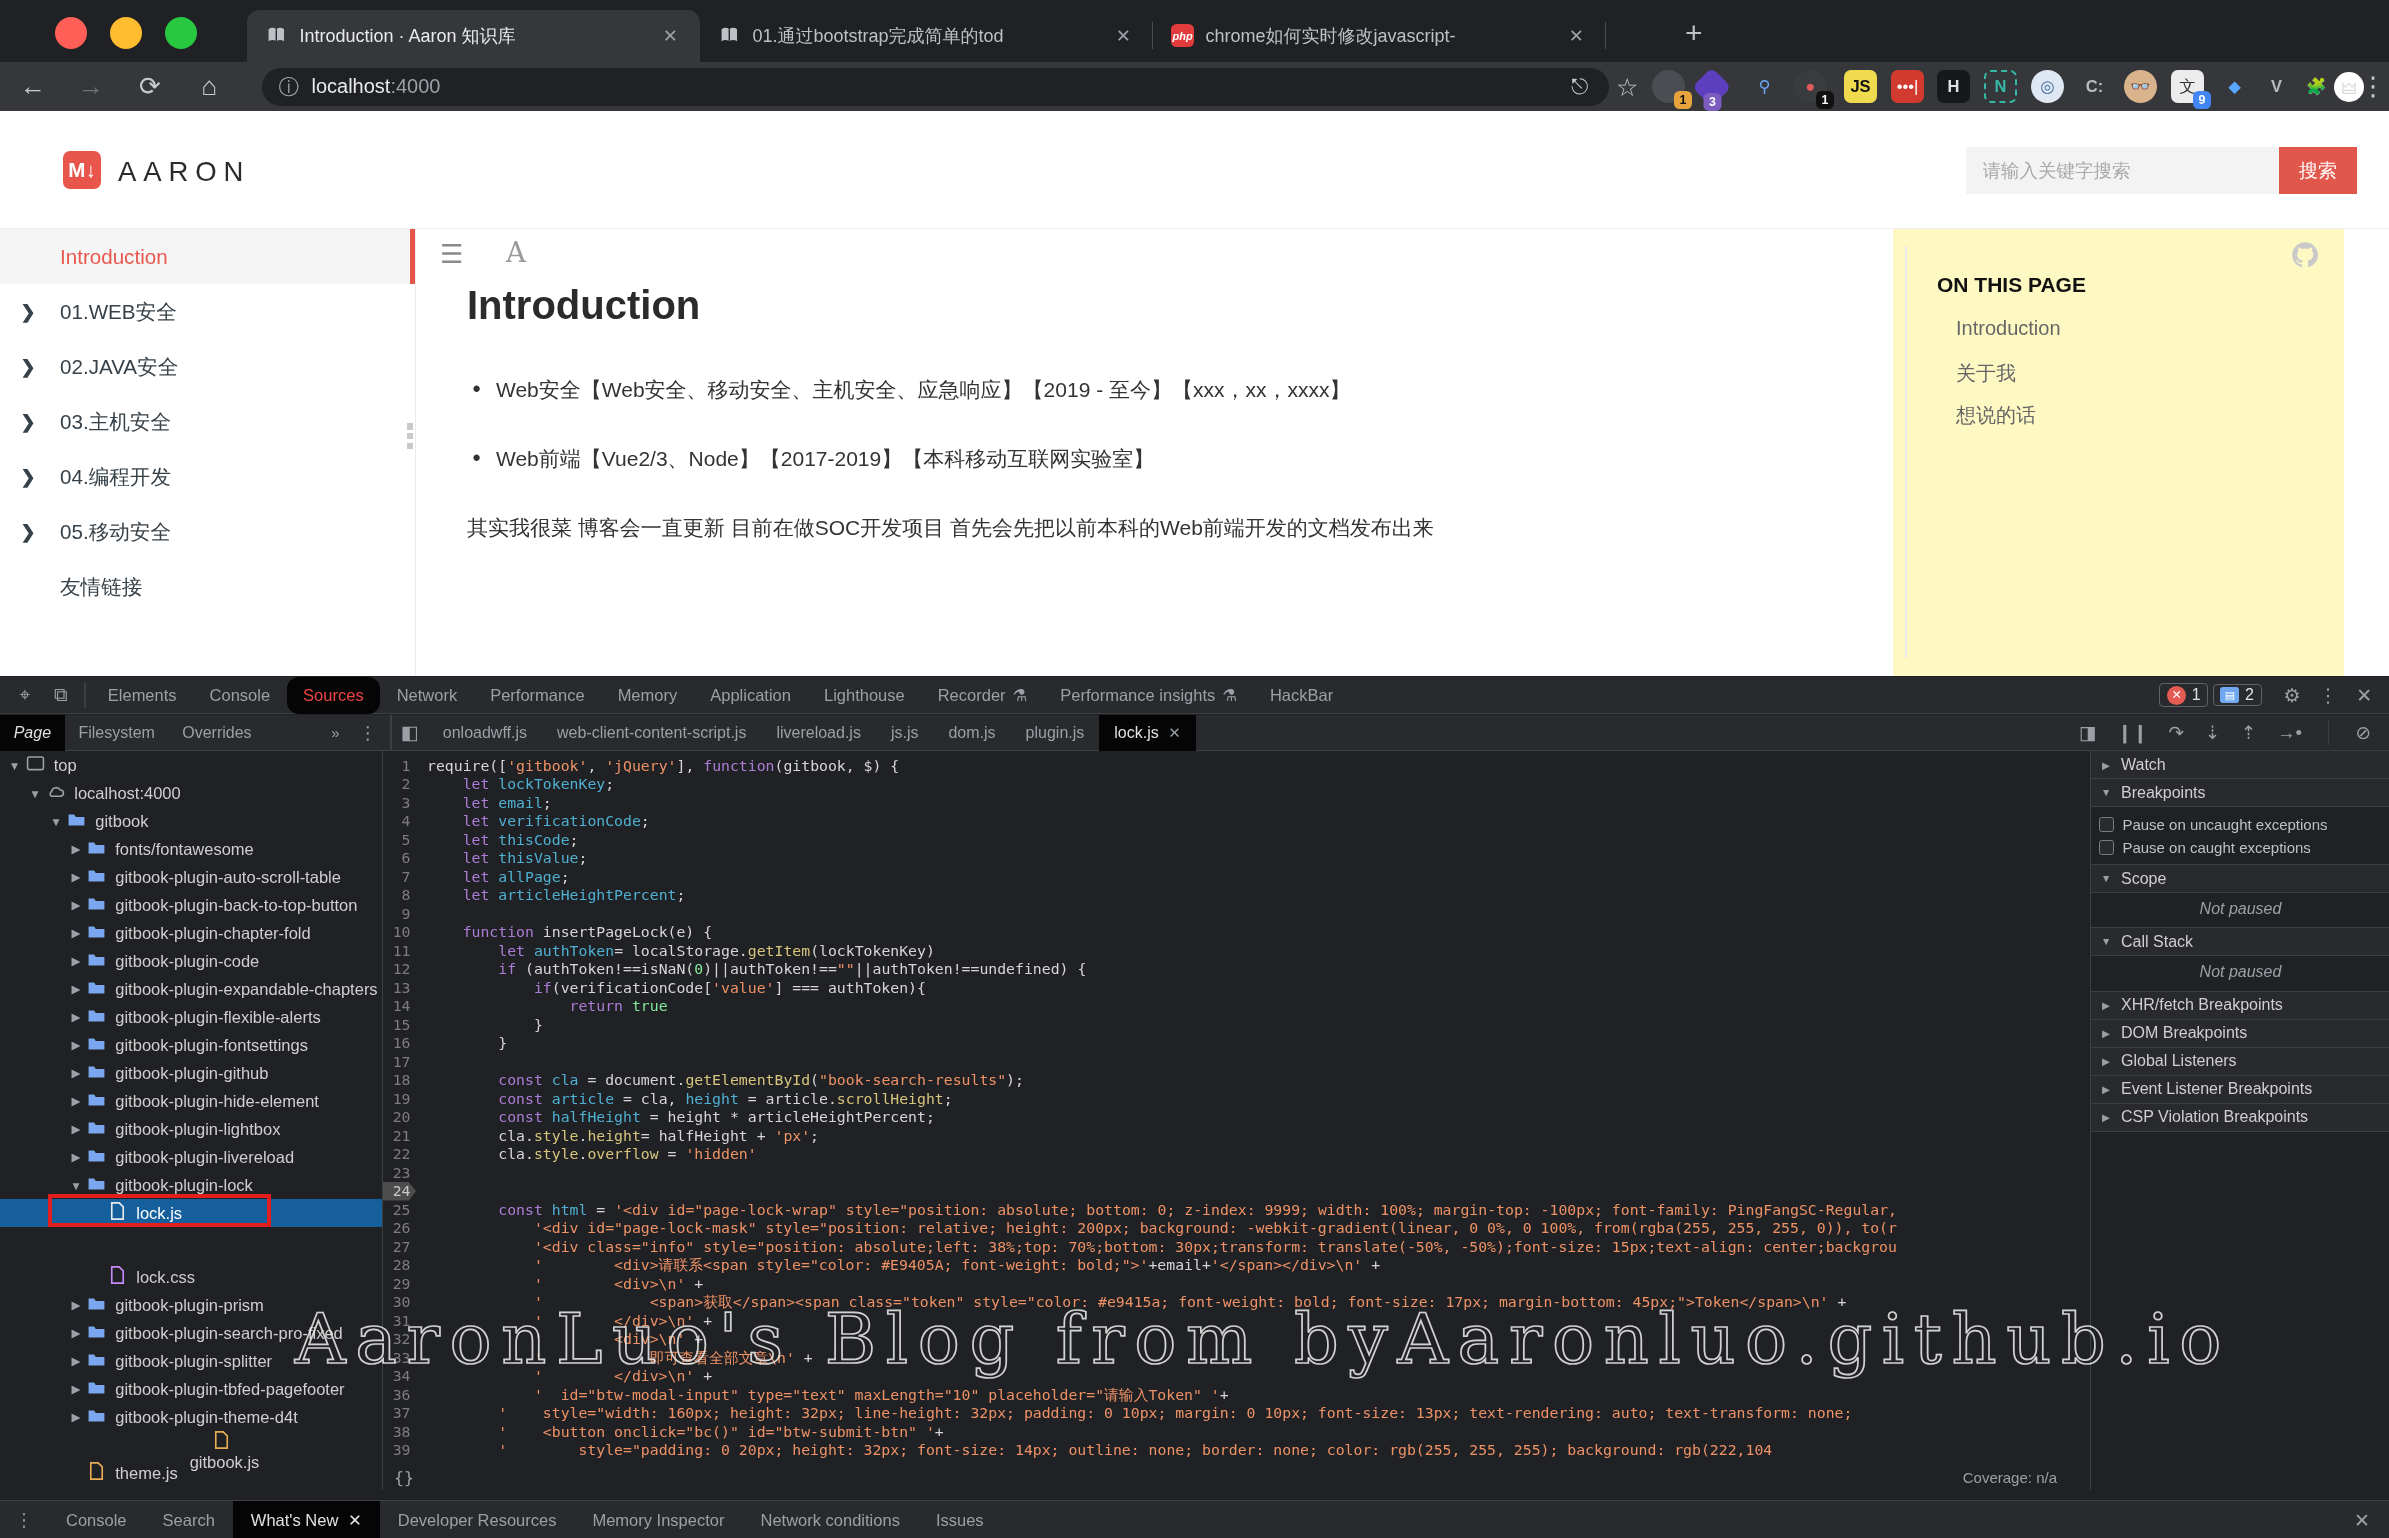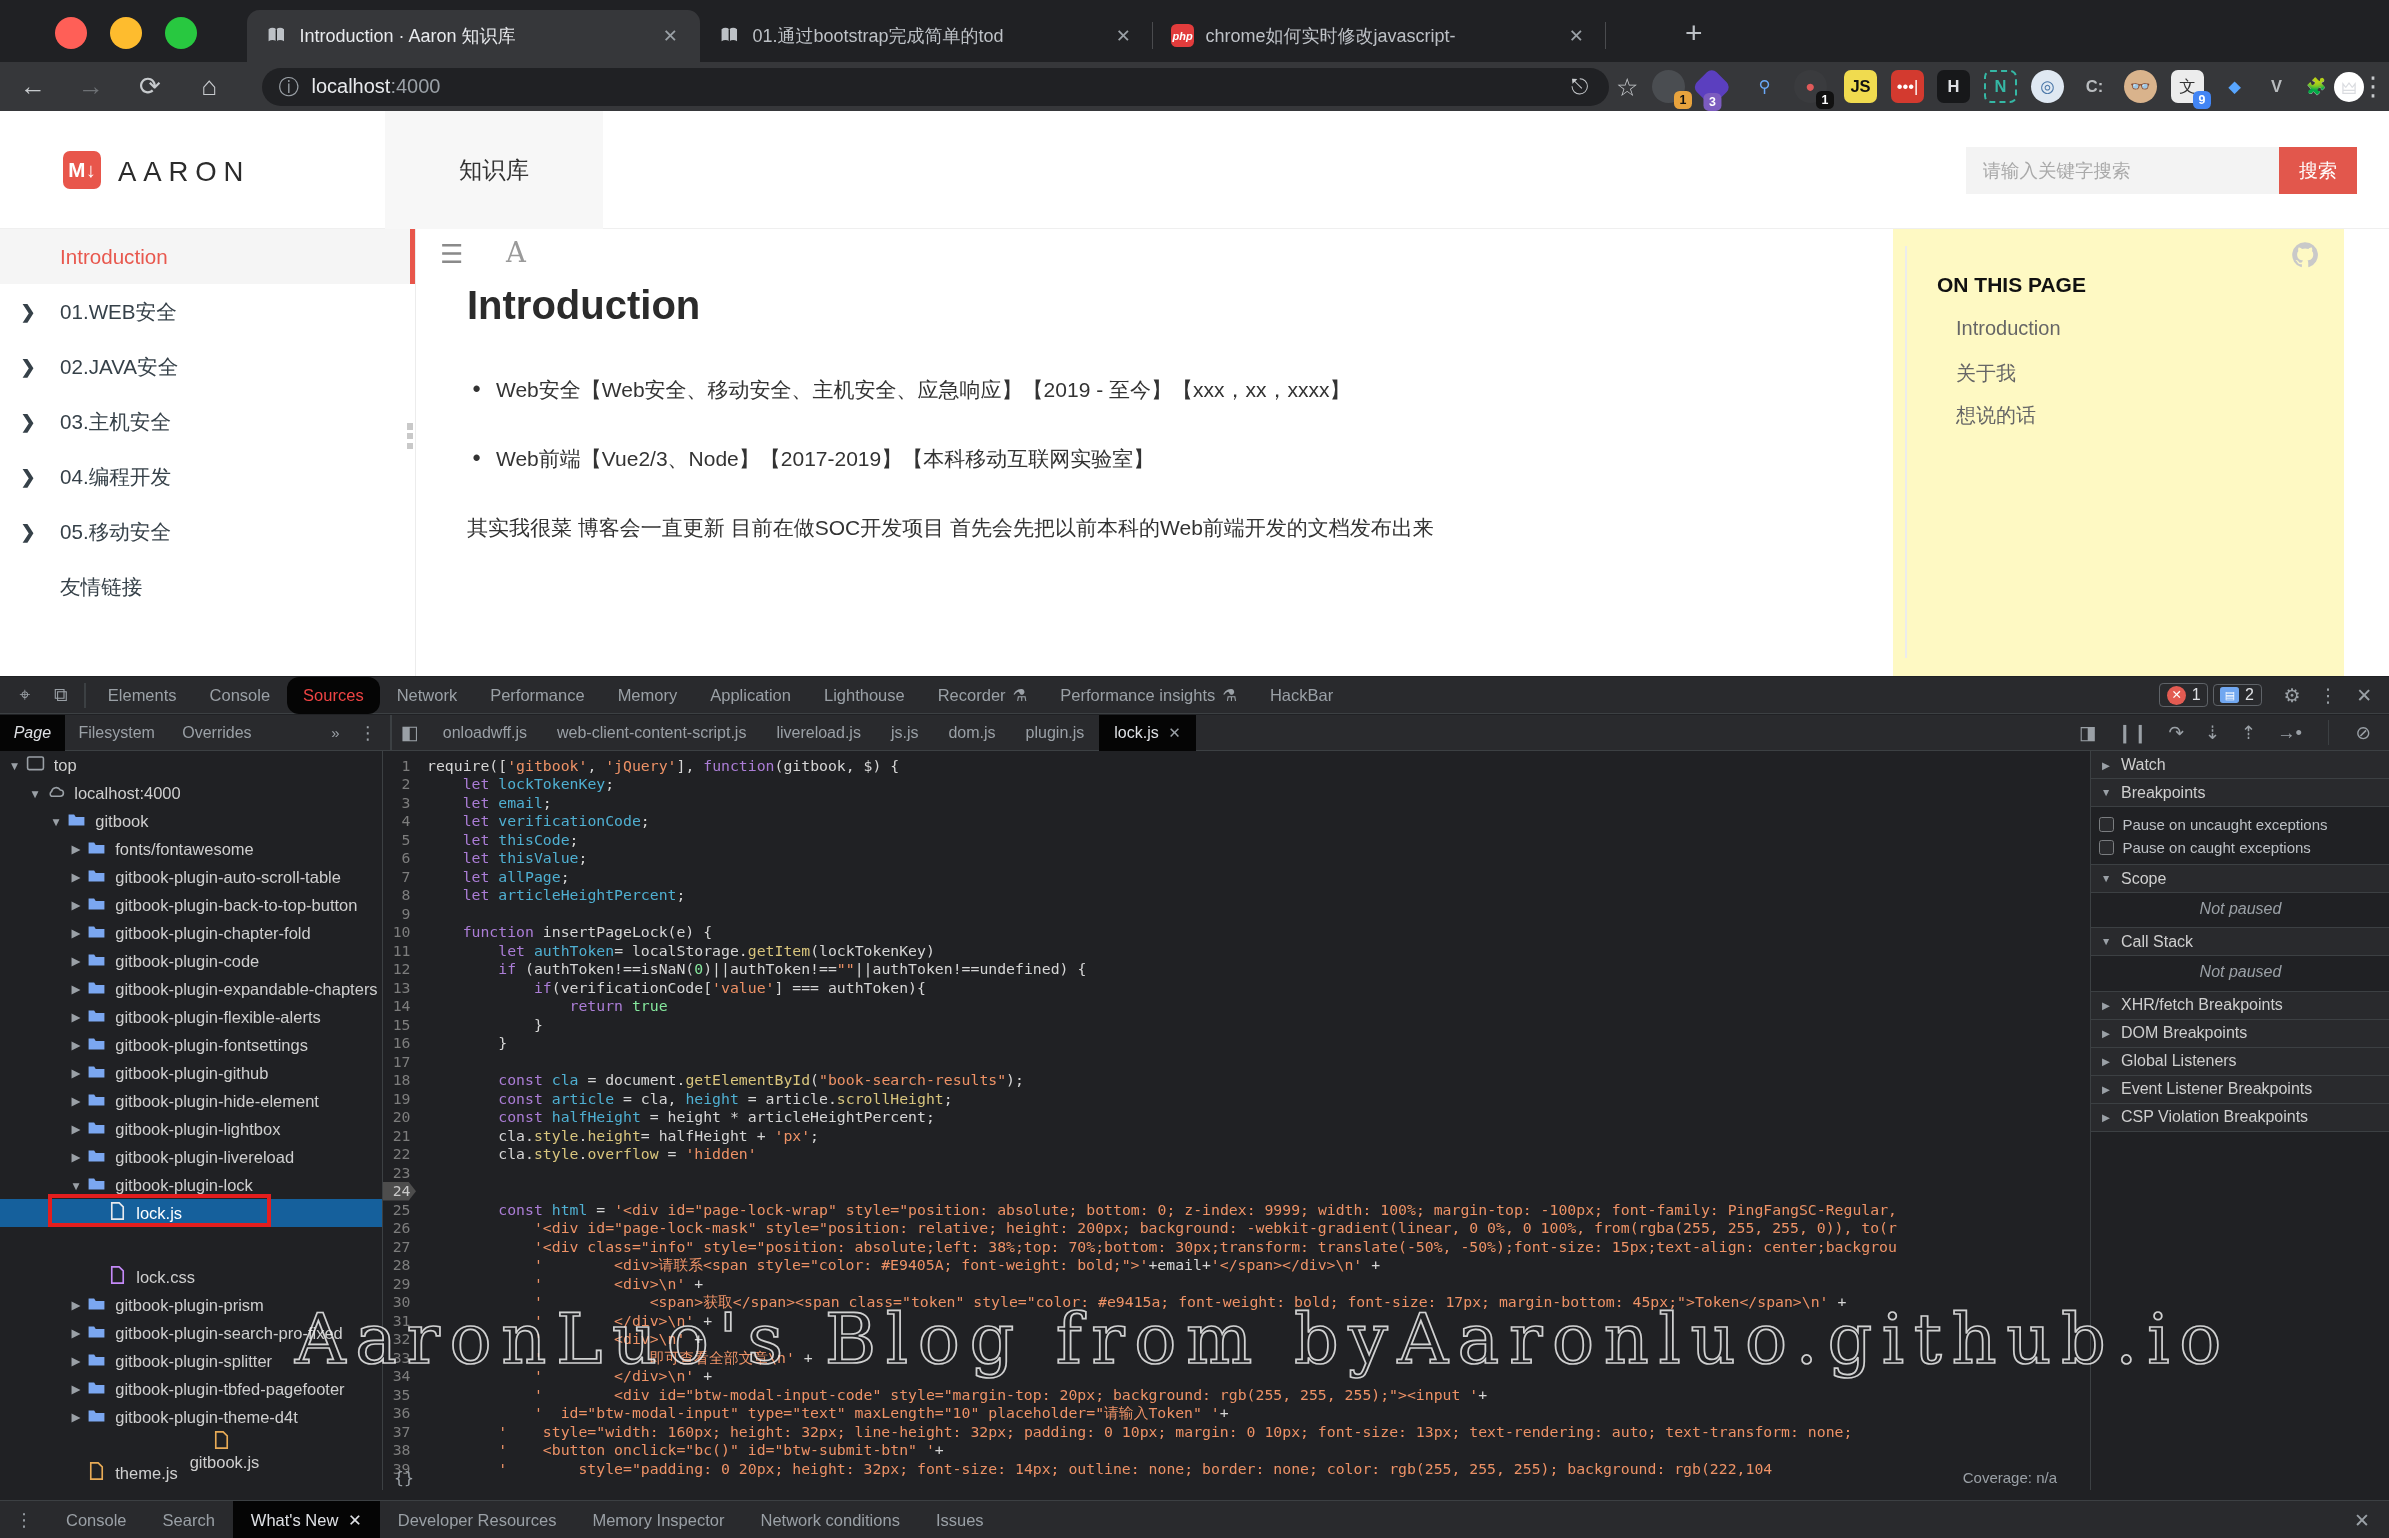--- a/index.html
+++ b/index.html
@@ -224,21 +224,20 @@
     <div class="ext" style="left:2260px; color:#b9bcbf; font-weight:bold;">V</div>
     <div class="ext" style="left:2300px; color:#e8eaed;">🧩</div>
     <div class="ext" style="left:2334px; background:#fff; border-radius:50%; width:30px; height:30px; top:9.6px;">🜲</div>
     <div class="navic abs" style="left:2355px;">⋮</div>
   </div>
 
   <div id="webpage" class="abs">
     <div id="site-header" class="abs">
       <div id="site-logo" class="abs">M↓</div>
       <div id="site-title" class="abs">AARON</div>
-      <div id="site-navtab" class="abs">知识库</div>
       <input id="hdr-search" class="abs" placeholder="请输入关键字搜索" style="">
       <div id="hdr-search-btn" class="abs">搜索</div>
     </div>
 
     <div id="page-sidebar" class="abs">
         <div class="snav active">
           <span>Introduction</span>
         </div>
         <div class="snav">
           <span class="chev">❯</span>
@@ -625,21 +624,20 @@
           <div class="cl"><span class="ln">25</span><span class="ct"><span class="tk-p">        </span><span class="tk-k">const</span><span class="tk-p"> </span><span class="tk-v">html</span><span class="tk-p"> = </span><span class="tk-s">'&lt;div id="page-lock-wrap" style="position: absolute; bottom: 0; z-index: 9999; width: 100%; margin-top: -100px; font-family: PingFangSC-Regular,</span></span></div>
           <div class="cl"><span class="ln">26</span><span class="ct"><span class="tk-p">            </span><span class="tk-s">'&lt;div id="page-lock-mask" style="position: relative; height: 200px; background: -webkit-gradient(linear, 0 0%, 0 100%, from(rgba(255, 255, 255, 0)), to(r</span></span></div>
           <div class="cl"><span class="ln">27</span><span class="ct"><span class="tk-p">            </span><span class="tk-s">'&lt;div class="info" style="position: absolute;left: 38%;top: 70%;bottom: 30px;transform: translate(-50%, -50%);font-size: 15px;text-align: center;backgrou</span></span></div>
           <div class="cl"><span class="ln">28</span><span class="ct"><span class="tk-p">            </span><span class="tk-s">'        &lt;div&gt;请联系&lt;span style="color: #E9405A; font-weight: bold;"&gt;'</span><span class="tk-p">+email+</span><span class="tk-s">'&lt;/span&gt;&lt;/div&gt;\n'</span><span class="tk-p"> +</span></span></div>
           <div class="cl"><span class="ln">29</span><span class="ct"><span class="tk-p">            </span><span class="tk-s">'        &lt;div&gt;\n'</span><span class="tk-p"> +</span></span></div>
           <div class="cl"><span class="ln">30</span><span class="ct"><span class="tk-p">            </span><span class="tk-s">'            &lt;span&gt;获取&lt;/span&gt;&lt;span class="token" style="color: #e9415a; font-weight: bold; font-size: 17px; margin-bottom: 45px;"&gt;Token&lt;/span&gt;\n'</span><span class="tk-p"> +</span></span></div>
           <div class="cl"><span class="ln">31</span><span class="ct"><span class="tk-p">            </span><span class="tk-s">'        &lt;/div&gt;\n'</span><span class="tk-p"> +</span></span></div>
           <div class="cl"><span class="ln">32</span><span class="ct"><span class="tk-p">            </span><span class="tk-s">'        &lt;div&gt;\n'</span><span class="tk-p"> +</span></span></div>
           <div class="cl"><span class="ln">33</span><span class="ct"><span class="tk-p">            </span><span class="tk-s">'            即可查看全部文章\n'</span><span class="tk-p"> +</span></span></div>
           <div class="cl"><span class="ln">34</span><span class="ct"><span class="tk-p">            </span><span class="tk-s">'        &lt;/div&gt;\n'</span><span class="tk-p"> +</span></span></div>
-          <div class="cl"><span class="ln">35</span><span class="ct"><span class="tk-p">            </span><span class="tk-s">'        &lt;div id="btw-modal-input-code" style="margin-top: 20px; background: rgb(255, 255, 255);"&gt;&lt;input '</span><span class="tk-p">+</span></span></div>
           <div class="cl"><span class="ln">36</span><span class="ct"><span class="tk-p">            </span><span class="tk-s">'  id="btw-modal-input" type="text" maxLength="10" placeholder="请输入Token" '</span><span class="tk-p">+</span></span></div>
           <div class="cl"><span class="ln">37</span><span class="ct"><span class="tk-p">        </span><span class="tk-s">'    style="width: 160px; height: 32px; line-height: 32px; padding: 0 10px; margin: 0 10px; font-size: 13px; text-rendering: auto; text-transform: none;</span></span></div>
           <div class="cl"><span class="ln">38</span><span class="ct"><span class="tk-p">        </span><span class="tk-s">'    &lt;button onclick="bc()" id="btw-submit-btn" '</span><span class="tk-p">+</span></span></div>
           <div class="cl"><span class="ln">39</span><span class="ct"><span class="tk-p">        </span><span class="tk-s">'        style="padding: 0 20px; height: 32px; font-size: 14px; outline: none; border: none; color: rgb(255, 255, 255); background: rgb(222,104</span></span></div>
         </div>
       <div id="editor-status">
         <span id="prettyprint">{}</span>
         <span id="coverage">Coverage: n/a</span>
       </div>
     </div>

